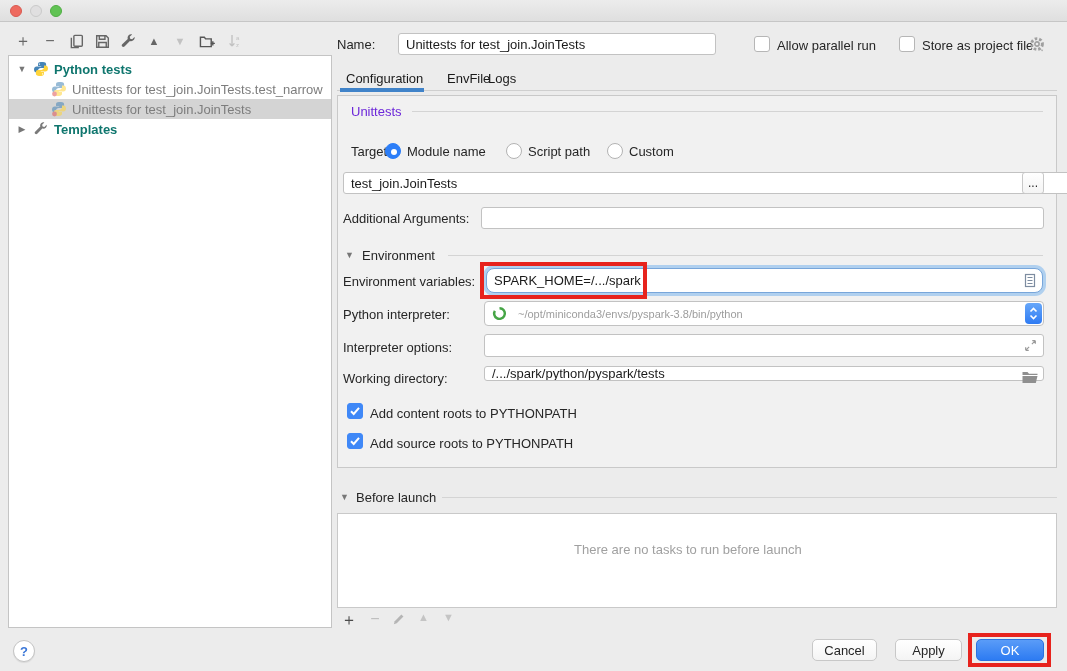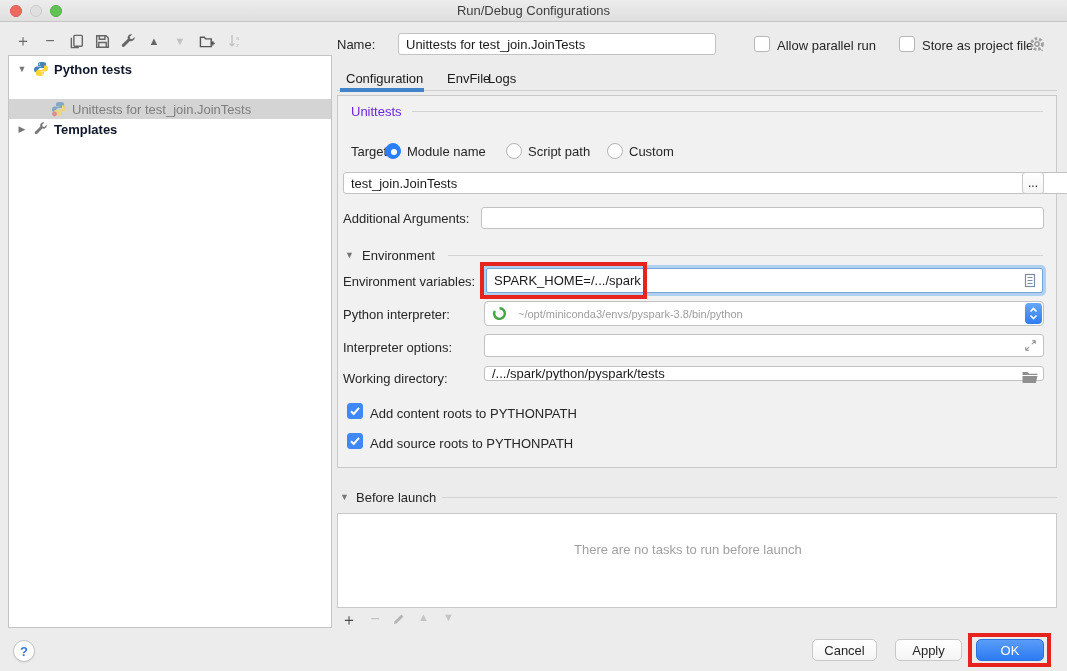--- a/index.html
+++ b/index.html
@@ -18,21 +18,21 @@
   .tl { position:absolute; top:5px; width:12px; height:12px; border-radius:50%; }
   
   .ticon { position:absolute; top:32px; width:18px; height:18px; display:flex; align-items:center; justify-content:center;
            color:#666; font-size:16px; }
   .ticon.disabled { color:#c2c2c2; }
   
   .treepanel { position:absolute; left:8px; top:55px; width:324px; height:573px; background:#fff; border:1px solid #c4c4c4; }
   .trow { position:absolute; left:0; width:322px; height:20px; display:flex; align-items:center; font-size:13px; white-space:nowrap; overflow:hidden; }
   .trow .expander { width:10px; font-size:9px; color:#777; flex:none; text-align:center; }
   .trow .ticn { width:16px; height:16px; flex:none; margin-right:5px; }
-  .bold { font-weight:bold; color:#0f172a; }
+  .bold { font-weight:bold; color:#0f766e; }
   .childtxt { color:#7d7d7d; }
   .selectedrow { background:#d4d4d4; }
   
   .tab { position:absolute; top:71px; font-size:13px; color:#1a1a1a; }
   
   .panel { position:absolute; background:#f1f1f1; border:1px solid #c9c9c9; }
   
   .radio { position:absolute; width:16px; height:16px; border-radius:50%; background:#fff; border:1px solid #b3b3b3; }
   .radio.sel { background:#2c7ef8; border-color:#2c7ef8; }
   .radio.sel::after { content:""; position:absolute; left:5px; top:5px; width:6px; height:6px; border-radius:50%; background:#fff; }
@@ -48,21 +48,20 @@
   .stepper { position:absolute; width:17px; height:21px; border-radius:4px; background:linear-gradient(#67a7f9,#2f7bf3); display:flex; align-items:center; justify-content:center; }
   svg { display:block; }
 </style>
 </head>
 <body>
 
 <div class="titlebar">
   <div class="tl" style="left:10px; background:#ee6a5f; border:1px solid #d95950;"></div>
   <div class="tl" style="left:30px; background:#e0dfe0; border:1px solid #cacaca;"></div>
   <div class="tl" style="left:50px; background:#61c354; border:1px solid #4fae43;"></div>
-  <div class="title">Run/Debug Configurations</div>
 </div>
 
 <div class="ticon" style="left:14px;">＋</div>
 <div class="ticon" style="left:41px;">−</div>
 <div class="ticon" style="left:67px;">
   <svg width="15" height="15" viewBox="0 0 16 16" fill="none" stroke="#666" stroke-width="1.5">
       <rect x="5.2" y="1.5" width="9" height="11.5" rx="1"></rect>
       <path d="M10.5 14.5H2.5V4"></path>
     </svg>
 </div>
@@ -100,20 +99,30 @@
     <span class="ticn">
       <svg width="16" height="16" viewBox="0 0 16 16">
           <path fill="#4584b6" d="M7.9 1C6.1 1 5 1.9 5 3.2v1.7h3.2v.6H3.6C2.1 5.5 1 6.7 1 8.5s1.1 3 2.6 3H5V9.7C5 8.3 6.3 7.1 7.9 7.1h3.2c1.2 0 2-.8 2-2V3.2C13.1 1.9 11.8 1 10 1z"></path>
           <path fill="#ffd43b" d="M8.1 15c1.8 0 2.9-.9 2.9-2.2v-1.7H7.8v-.6h4.6c1.5 0 2.6-1.2 2.6-3s-1.1-3-2.6-3H11v1.8c0 1.4-1.3 2.6-2.9 2.6H4.9c-1.2 0-2 .8-2 2v1.9C2.9 14.1 4.2 15 6 15z"></path>
           <circle cx="6.4" cy="3.1" r=".7" fill="#fff"></circle>
           <circle cx="9.6" cy="12.9" r=".7" fill="#fff"></circle>
         </svg>
     </span>
     <span class="bold">Python tests</span>
   </div>
+  <div class="trow" style="top:23px; padding-left:42px;">
+    <span class="ticn" style="opacity:.55;">
+      <svg width="16" height="16" viewBox="0 0 16 16">
+          <path fill="#4584b6" d="M7.9 1C6.1 1 5 1.9 5 3.2v1.7h3.2v.6H3.6C2.1 5.5 1 6.7 1 8.5s1.1 3 2.6 3H5V9.7C5 8.3 6.3 7.1 7.9 7.1h3.2c1.2 0 2-.8 2-2V3.2C13.1 1.9 11.8 1 10 1z"></path>
+          <path fill="#ffd43b" d="M8.1 15c1.8 0 2.9-.9 2.9-2.2v-1.7H7.8v-.6h4.6c1.5 0 2.6-1.2 2.6-3s-1.1-3-2.6-3H11v1.8c0 1.4-1.3 2.6-2.9 2.6H4.9c-1.2 0-2 .8-2 2v1.9C2.9 14.1 4.2 15 6 15z"></path>
+          <circle cx="3.5" cy="13" r="2.4" fill="#e05555"></circle>
+        </svg>
+    </span>
+    <span class="childtxt">Unittests for test_join.JoinTests.test_narrow</span>
+  </div>
   <div class="trow selectedrow" style="top:43px; padding-left:42px;">
     <span class="ticn" style="opacity:.55;">
       <svg width="16" height="16" viewBox="0 0 16 16">
           <path fill="#4584b6" d="M7.9 1C6.1 1 5 1.9 5 3.2v1.7h3.2v.6H3.6C2.1 5.5 1 6.7 1 8.5s1.1 3 2.6 3H5V9.7C5 8.3 6.3 7.1 7.9 7.1h3.2c1.2 0 2-.8 2-2V3.2C13.1 1.9 11.8 1 10 1z"></path>
           <path fill="#ffd43b" d="M8.1 15c1.8 0 2.9-.9 2.9-2.2v-1.7H7.8v-.6h4.6c1.5 0 2.6-1.2 2.6-3s-1.1-3-2.6-3H11v1.8c0 1.4-1.3 2.6-2.9 2.6H4.9c-1.2 0-2 .8-2 2v1.9C2.9 14.1 4.2 15 6 15z"></path>
           <circle cx="3.5" cy="13" r="2.4" fill="#e05555"></circle>
         </svg>
     </span>
     <span class="childtxt">Unittests for test_join.JoinTests</span>
   </div>
@@ -172,21 +181,21 @@
 </div>
 
 <div class="lbl" style="left:343px; top:211px;">Additional Arguments:</div>
 <div class="field" style="left:481px; top:207px; width:563px; height:22px;"></div>
 
 <div class="abs" style="left:345px; top:250px; font-size:9px; color:#777;">▼</div>
 <div class="lbl" style="left:362px; top:248px;">Environment</div>
 <div class="hr" style="left:448px; top:255px; width:595px;"></div>
 
 <div class="lbl" style="left:343px; top:274px;">Environment variables:</div>
-<div class="field" style="left:486px; top:268px; width:557px; height:25px; border:1px solid #78a6da; box-shadow:0 0 0 3px #b0d0ef; border-radius:2px;text-align:center;">
+<div class="field" style="left:486px; top:268px; width:557px; height:25px; border:1px solid #78a6da; box-shadow:0 0 0 3px #b0d0ef; border-radius:8px;text-align:center;">
   <span>SPARK_HOME=/.../spark</span>
 </div>
 <div class="abs" style="left:1023px; top:273px;">
   <svg width="14" height="15" viewBox="0 0 14 15" fill="none" stroke="#7d8ca0" stroke-width="1.2">
       <rect x="2.5" y="1.5" width="9" height="12"></rect>
       <path d="M4.5 4.5h5M4.5 7.5h5M4.5 10.5h5"></path>
     </svg>
 </div>
 
 <div class="lbl" style="left:343px; top:307px;">Python interpreter:</div>

